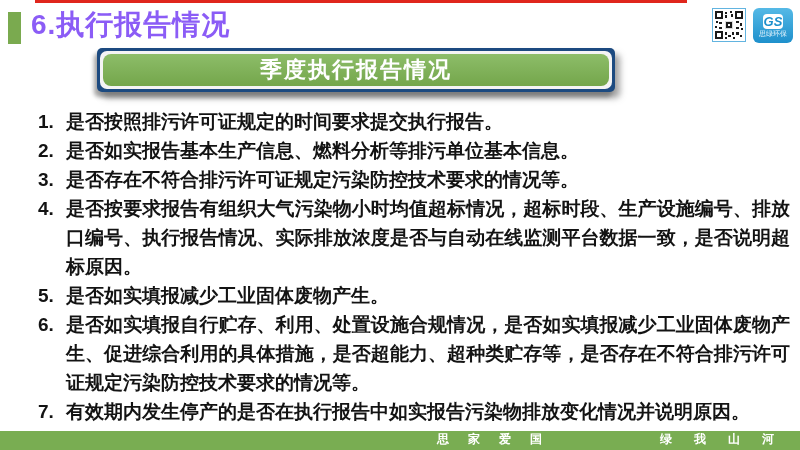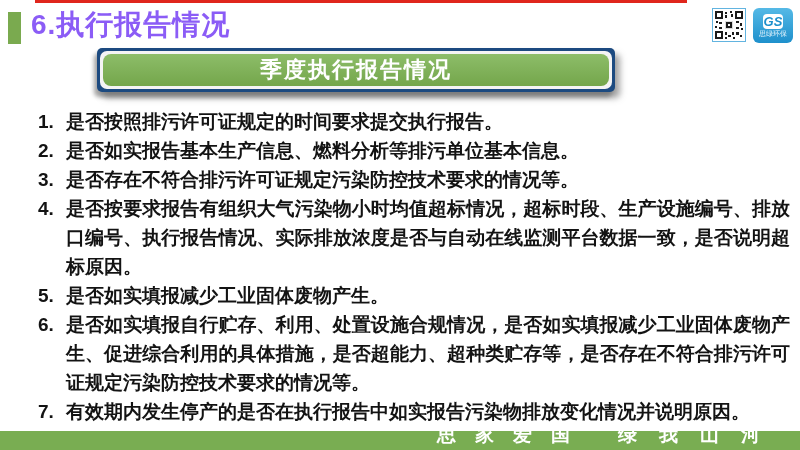--- a/index.html
+++ b/index.html
@@ -51,23 +51,23 @@
   .banner-label{color:#ffffff;font-size:22px;font-weight:bold;letter-spacing:2px;white-space:nowrap;}
 
   
   .checklist{position:absolute;left:38px;top:107px;width:752px;color:#131313;}
   .item{display:flex;font-size:19px;line-height:29px;font-weight:600;}
   .item-num{flex:0 0 28px;}
   .item-text{flex:1;text-align:justify;text-justify:inter-character;}
 
   
   .footer-bar{position:absolute;left:0;bottom:0;width:800px;height:19px;background:#79ad52;border-top:3px solid #ffffff;}
-  .slogan{position:absolute;bottom:2px;color:#ffffff;font-size:19px;font-weight:bold;white-space:nowrap;}
+  .slogan{position:absolute;bottom:2px;color:#ffffff;font-size:12px;font-weight:bold;white-space:nowrap;}
   .slogan-left{left:437px;letter-spacing:19px;}
-  .slogan-right{right:18px;letter-spacing:22px;text-align:right;}
+  .slogan-right{right:4px;letter-spacing:22px;text-align:right;}
 </style>
 </head>
 <body>
 
 <div class="slide">
 
   <div class="top-rule"></div>
 
   <div class="accent-bar"></div>
   <div class="page-title">6.执行报告情况</div>

